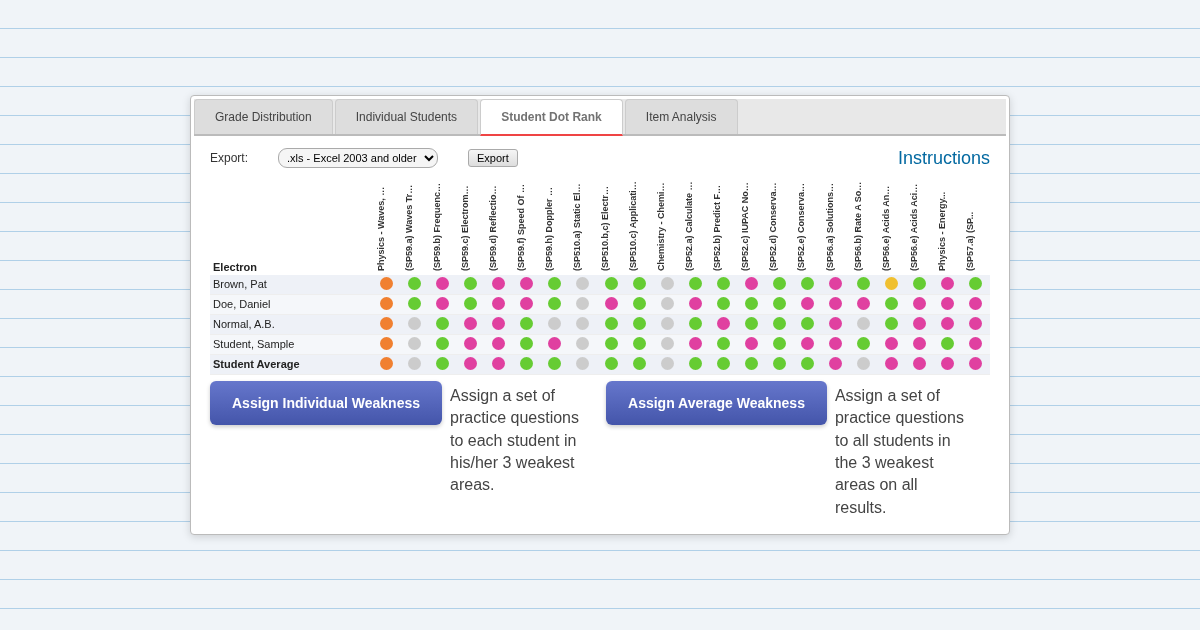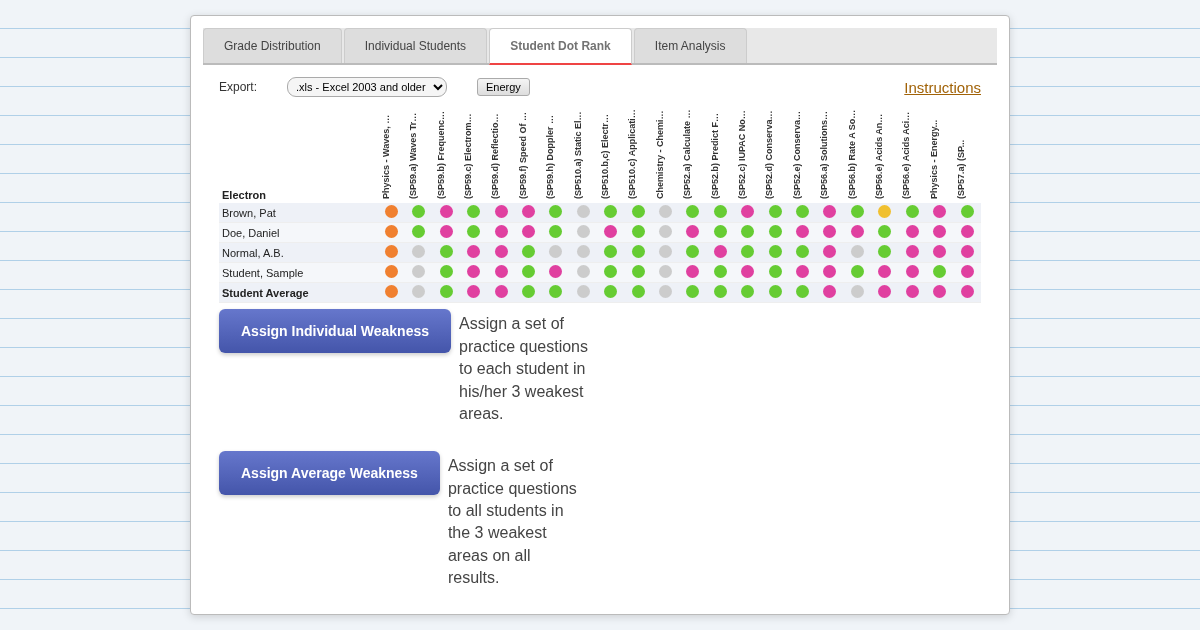--- a/index.html
+++ b/index.html
@@ -29,21 +29,21 @@
         #b0d0e8 29px
       );
     }
     .main-panel {
       background: #fff;
       border: 1px solid #bbb;
       border-radius: 4px;
       width: 820px;
       min-height: 380px;
       box-shadow: 0 2px 8px rgba(0,0,0,0.15);
-      padding: 12px;
+      padding: 3px;
       overflow: hidden;
     }
     
     .tabs {
       display: flex;
       border-bottom: 2px solid #bbb;
       background: #e8e8e8;
     }
     .tab {
       padding: 10px 20px;
@@ -93,23 +93,22 @@
     .export-btn {
       font-size: 11px;
       border: 1px solid #aaa;
       border-radius: 3px;
       padding: 2px 8px;
       background: linear-gradient(to bottom, #f5f5f5, #ddd);
       cursor: pointer;
     }
     .instructions-link {
       margin-left: auto;
-      color: #a16207;
-      font-size: 15px;
-      text-decoration: underline;
+      color: #0369a1;
+      font-size: 18px;
       cursor: pointer;
     }
     
     .dot-table-wrapper {
       overflow-x: auto;
     }
     .dot-table {
       border-collapse: collapse;
       width: 100%;
     }
@@ -170,21 +169,20 @@
     .average-row td {
       background: #e8ecf4;
       font-weight: bold;
     }
     
     .action-row {
       display: flex;
       align-items: flex-start;
       margin-top: 6px;
       gap: 26px;
-      flex-direction: column;
     }
     .action-btn {
       background: linear-gradient(to bottom, #6677cc, #4455aa);
       color: #fff;
       border: none;
       border-radius: 6px;
       padding: 14px 22px;
       font-size: 14px;
       font-weight: bold;
       cursor: pointer;
@@ -218,21 +216,21 @@
       <div class="tab">Item Analysis</div>
     </div>
 
     <div class="content">
 
       <div class="export-bar">
         <label>Export:</label>
         <select class="export-select">
           <option>.xls - Excel 2003 and older</option>
         </select>
-        <button class="export-btn">Energy</button>
+        <button class="export-btn">Export</button>
         <span class="instructions-link">Instructions</span>
       </div>
 
       <div class="dot-table-wrapper">
         <table class="dot-table">
           <thead>
             <tr class="header-row">
               <th class="student-name-header">Electron</th>
 
             <th><span class="col-header">Physics - Waves, Electrici...</span></th>

